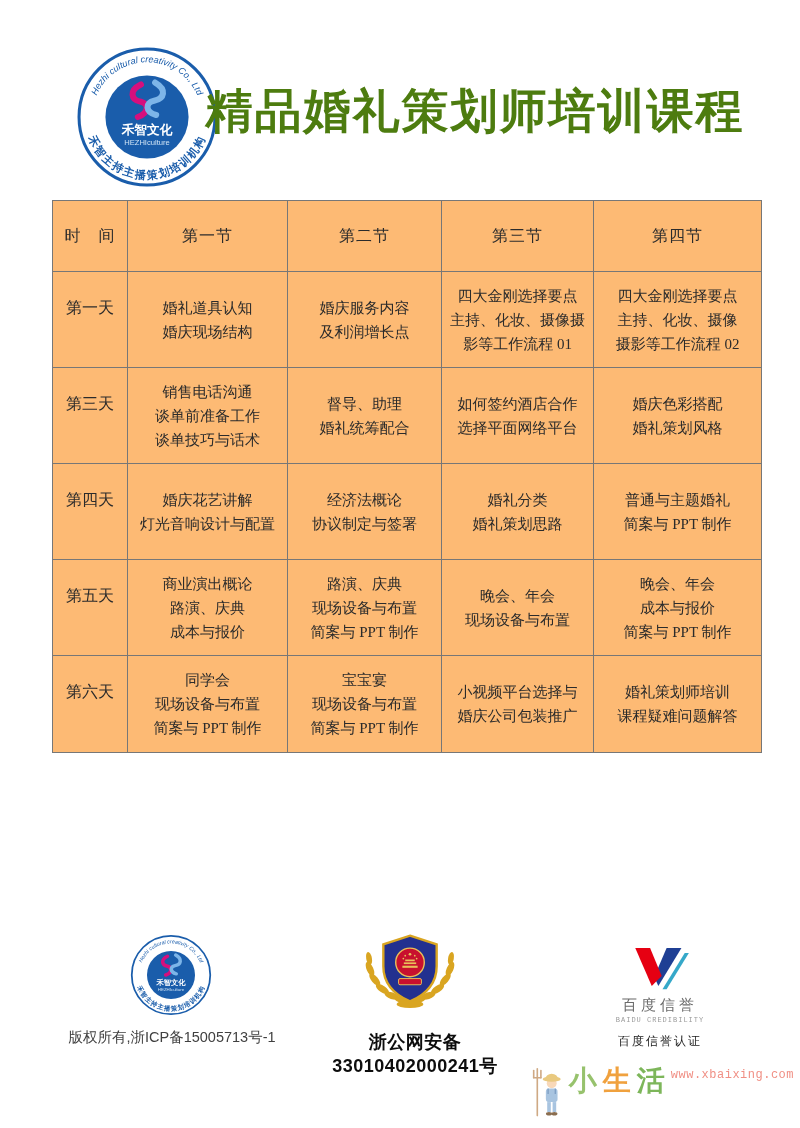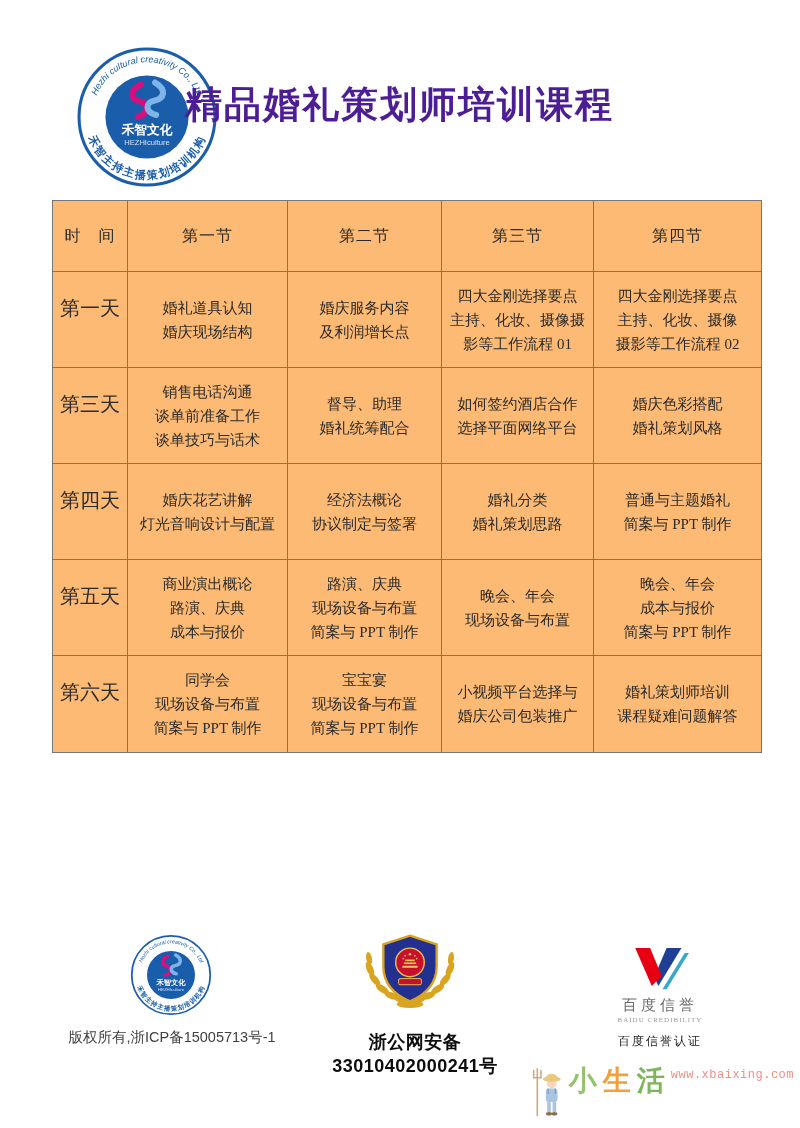--- a/index.html
+++ b/index.html
@@ -27,23 +27,23 @@
     background:#ffffff;
     margin:0 auto;
     overflow:hidden;
     font-family:"Liberation Serif","DejaVu Serif",serif;
     color:var(--text_dark);
   }
   
   .brand-logo{position:absolute;left:76px;top:46px;width:142px;height:142px;}
   .page-title{
     position:absolute;left:185px;top:80px;width:580px;
-    text-align:left;
-    font-size:37px;font-weight:bold;letter-spacing:2px;
-    color:#4c1d95;
+    text-align:center;
+    font-size:47px;font-weight:bold;letter-spacing:2px;
+    color:#4d7c0f;
     font-family:"Liberation Serif","DejaVu Serif",serif;
     white-space:nowrap;
   }
   
   .course-table{
     position:absolute;left:45px;top:200px;width:710px;
     border:1px solid var(--border_gray);
     background:#fdba74;
     margin-left:7px;
   }
@@ -56,37 +56,37 @@
   .tr:not(:last-child){border-bottom:1px solid var(--border_gray);}
   .td{
     display:flex;align-items:center;justify-content:center;
     text-align:center;
     font-size:15px;line-height:24px;
     white-space:pre-line;
     padding:2px 4px;
   }
   .td:not(:last-child){border-right:1px solid var(--border_gray);}
   .td.th{font-size:16px;letter-spacing:1px;}
-  .td.day{align-items:flex-start;padding-top:24px;font-size:20px;}
+  .td.day{align-items:flex-start;padding-top:24px;font-size:16px;}
   
   .footer-logo{position:absolute;left:130px;top:934px;width:82px;height:82px;}
   .copyright{
     position:absolute;left:62px;top:1028px;width:220px;
     text-align:center;font-family:"Liberation Sans","DejaVu Sans",sans-serif;
     font-size:14.5px;color:#404040;
   }
   .police-badge{position:absolute;left:352px;top:930px;width:116px;height:80px;}
   .police-record{
     position:absolute;left:300px;top:1030px;width:230px;
     text-align:center;font-family:"Liberation Sans","DejaVu Sans",sans-serif;
     font-size:18px;font-weight:bold;color:#0d0d0d;letter-spacing:0.5px;
   }
   .baidu-block{
     position:absolute;left:590px;top:942px;width:140px;
-    text-align:center;font-family:Liberation Serif, serif;
+    text-align:center;font-family:Liberation Mono, monospace;
   }
   .baidu-v{width:66px;height:50px;display:block;margin:0 auto;}
   .baidu-cn{font-size:15px;letter-spacing:4px;color:#6b6b6b;margin-top:4px;}
   .baidu-en{font-size:7px;letter-spacing:1px;color:#9a9a9a;margin-top:1px;}
   .baidu-cert{font-size:12px;color:#1c1c1c;margin-top:9px;letter-spacing:2px;}
   
   .watermark{
     position:absolute;right:6px;bottom:6px;
     display:flex;align-items:flex-start;
   }

